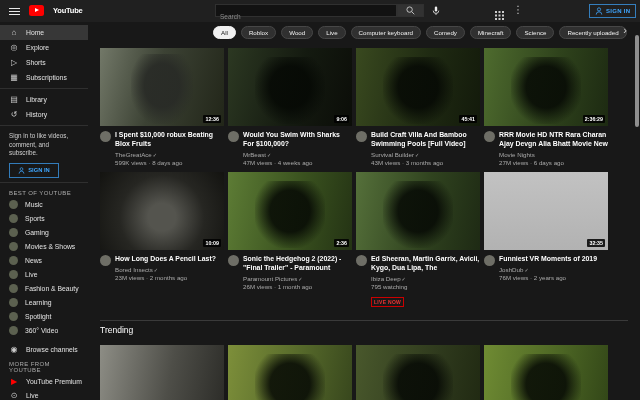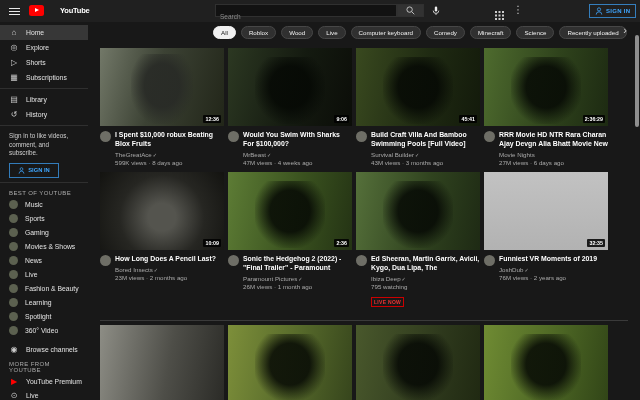--- a/index.html
+++ b/index.html
@@ -3,21 +3,21 @@
 <meta charset="utf-8">
 <style>
   * { margin:0; padding:0; box-sizing:border-box; }
   html,body { width:640px; height:400px; overflow:hidden; }
   body { background:#181818; font-family:"Liberation Sans", sans-serif; position:relative; color:#fff; }
 
   
   .header { position:absolute; top:0; left:0; width:640px; height:22px; background:#202020; z-index:20; }
   .hamburger { position:absolute; left:9px; top:8px; width:11px; height:7px; cursor:pointer; }
   .hamburger i { display:block; height:1px; background:#e8e8e8; margin-bottom:2px; }
-  .logo { position:absolute; left:29px; top:5px; display:flex; align-items:center; gap:16px; }
+  .logo { position:absolute; left:29px; top:5px; display:flex; align-items:center; gap:9px; }
   .logo-mark { width:15px; height:10.5px; background:#ff0000; border-radius:2.5px; position:relative; }
   .logo-mark::after { content:""; position:absolute; left:5.5px; top:2.8px; border-left:4.5px solid #fff; border-top:2.5px solid transparent; border-bottom:2.5px solid transparent; }
   .logo-text { font-size:7.5px; font-weight:bold; letter-spacing:-0.2px; color:#fff; }
   .search-box { position:absolute; left:215px; top:4px; width:182px; height:13px; background:#121212; border:1px solid #303030; }
   .search-box input { width:100%; height:100%; background:transparent; border:none; outline:none; color:#ddd; font-size:6.5px; padding:0 4px; font-family:"Liberation Sans", sans-serif; }
   .search-box input::placeholder { color:#8a8a8a; }
   .search-btn { position:absolute; left:397px; top:4px; width:27px; height:13px; background:#323232; border:1px solid #303030; display:flex; align-items:center; justify-content:center; cursor:pointer; }
   .mic-btn { position:absolute; left:430px; top:5px; width:12px; height:12px; display:flex; align-items:center; justify-content:center; cursor:pointer; }
   .apps-btn { position:absolute; left:495px; top:6px; cursor:pointer; }
   .dots-btn { position:absolute; left:513px; top:3px; font-size:10px; color:#ccc; cursor:pointer; line-height:14px; }
@@ -364,20 +364,21 @@
           <div class="v-channel"><span>JoshDub</span><span class="verified">✓</span></div>
           <div class="v-meta">76M views · 2 years ago</div>
 
         </div>
       </div>
     </div>
 
   </div>
 
   <div class="trending">
+    <div class="trending-heading">Trending</div>
     <div class="trending-row">
       <div class="thumb t-t1"></div>
       <div class="thumb t-t2 blob"></div>
       <div class="thumb t-t3 blob"></div>
       <div class="thumb t-t4 blob"></div>
     </div>
   </div>
 </div>
 
 <div class="scroll-thumb"></div>

